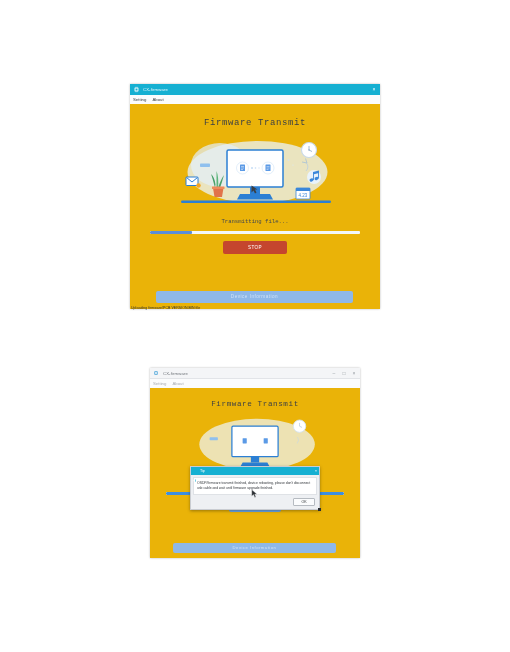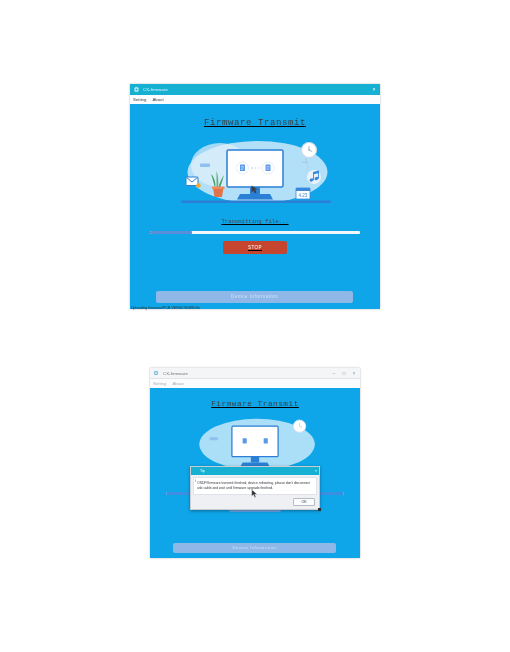--- a/index.html
+++ b/index.html
@@ -80,22 +80,21 @@
     font-size: 4.3px;
     color: #3e4246;
     white-space: nowrap;
   }
   .win2 .menu-item { color: #a9adb2; }
 
   
   .app-body {
     position: relative;
     height: calc(100% - 20px);
-    background: #0ea5e9;
-    text-decoration: underline;
+    background: #eab308;
   }
 
   .app-title {
     text-align: center;
     font-family: "Liberation Mono", monospace;
     color: #3a3f45;
     letter-spacing: 0.6px;
     white-space: nowrap;
   }
   .win1 .app-title { font-size: 9px; padding-top: 14px; }

